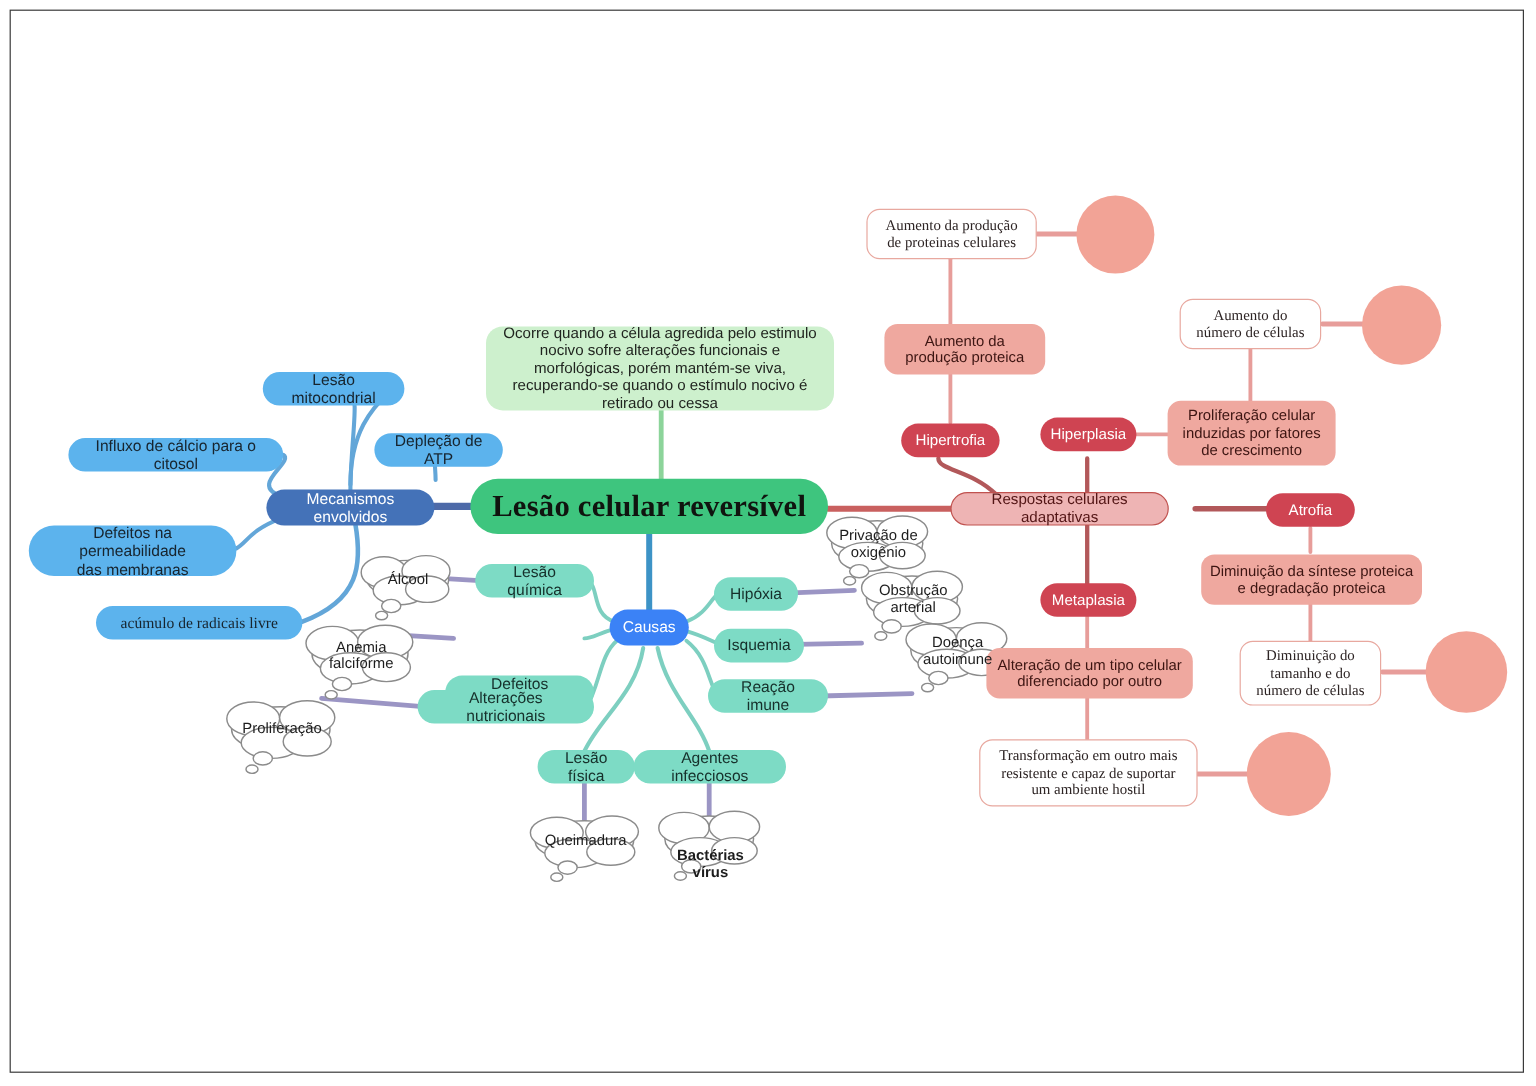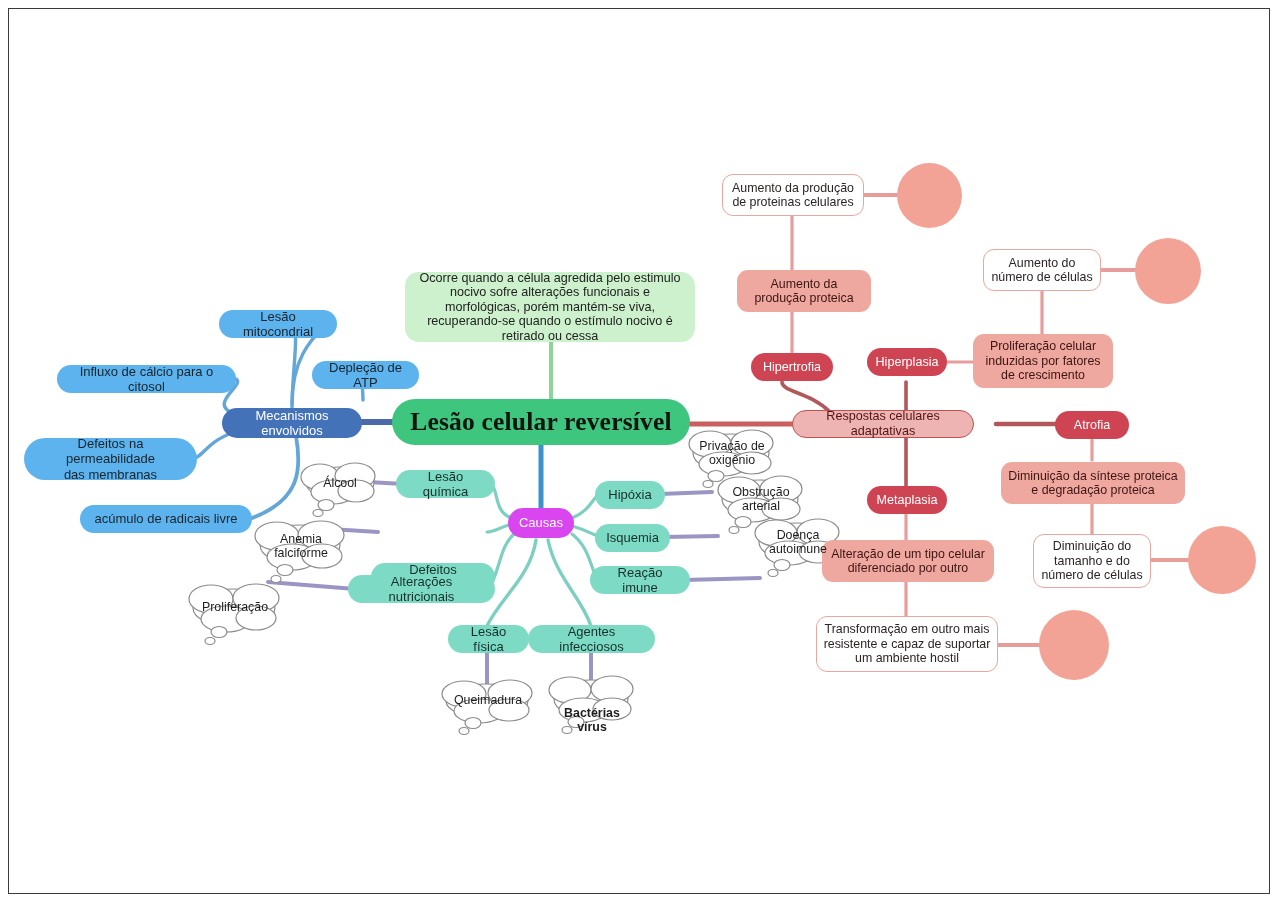--- a/index.html
+++ b/index.html
@@ -47,38 +47,38 @@
     border-radius:14px;
     color:#20241f;
     font-size:12.6px;
     padding:6px 9px;
   }
 
   
   .blue-main{background:#4472b8;color:#ffffff;font-size:13px;}
   .blue-leaf{background:#5cb3ed;color:#17242e;font-size:13px;}
   
-  .teal-main{background:#d946ef;color:#ffffff;font-size:13px;}
+  .teal-main{background:#3b82f6;color:#ffffff;font-size:13px;}
   .teal-leaf{background:#7ddbc5;color:#16302b;font-size:13px;}
   
   .cloud-text{
     color:#1d1d1d;font-size:12.4px;
     background:transparent;
     z-index:4;
   }
   
   .rose-center{
     background:#eeb4b4;color:#521414;font-size:12.6px;
     border:1.6px solid #c0524f;border-radius:15px;
   }
   .red-strong{background:#cf4452;color:#ffffff;font-size:12.6px;border-radius:15px;}
   .rose-mid{background:#efa89f;color:#3d1512;font-size:12.4px;border-radius:11px;}
   .rose-outline{
     background:#ffffff;color:#2d2424;font-size:12.4px;
-    border:1.4px solid #e8a89f;border-radius:11px;
+    border:1.4px solid #e8a89f;border-radius:11px;font-family:Liberation Serif, serif;
   }
   .rose-circle{
     background:#f2a396;border-radius:50%;
   }
 </style>
 </head>
 <body>
 
 <div id="canvas">
 
@@ -234,21 +234,21 @@
 
   <div class="node pill blue-leaf" style="left:219px;top:310px;width:118px;height:28px;">Lesão mitocondrial</div>
 
   <div class="node pill blue-leaf" style="left:312px;top:361px;width:107px;height:28px;">Depleção de ATP</div>
 
   <div class="node pill blue-leaf" style="left:57px;top:365px;width:179px;height:28px;">Influxo de cálcio para o citosol</div>
 
   <div class="node pill blue-leaf" style="left:24px;top:438px;width:173px;height:42px;">Defeitos na permeabilidade
 das membranas</div>
 
-  <div class="node pill blue-leaf" style="left:80px;top:505px;width:172px;height:28px;">acúmulo de radicais livre</div>
+  <div class="node pill blue-leaf" style="left:80px;top:505px;width:172px;height:28px;font-family:Liberation Serif, serif;">acúmulo de radicais livre</div>
 
   <div class="node pill teal-main" style="left:508px;top:508px;width:66px;height:30px;">Causas</div>
 
   <div class="node pill teal-leaf" style="left:396px;top:470px;width:99px;height:28px;">Lesão química</div>
   <div class="node pill teal-leaf" style="left:371px;top:518px;width:124px;height:28px;margin-top:45px;">Defeitos genéticos</div>
   <div class="node pill teal-leaf" style="left:348px;top:575px;width:147px;height:28px;">Alterações nutricionais</div>
   <div class="node pill teal-leaf" style="left:448px;top:625px;width:81px;height:28px;">Lesão física</div>
   <div class="node pill teal-leaf" style="left:528px;top:625px;width:127px;height:28px;">Agentes infecciosos</div>
   <div class="node pill teal-leaf" style="left:595px;top:481px;width:70px;height:28px;">Hipóxia</div>
   <div class="node pill teal-leaf" style="left:595px;top:524px;width:75px;height:28px;">Isquemia</div>

